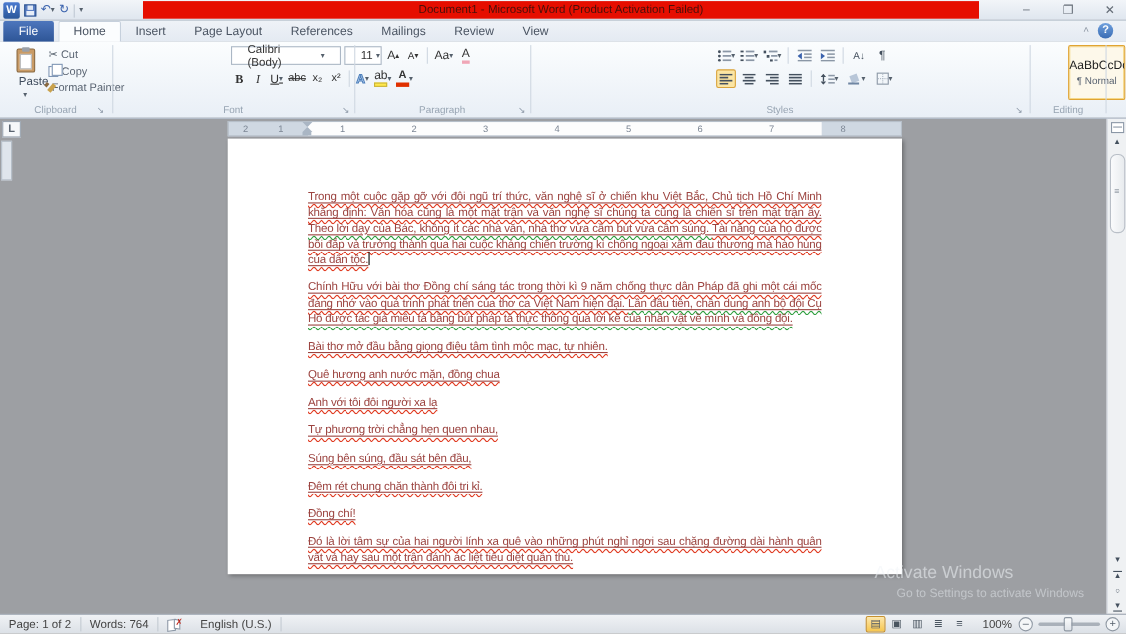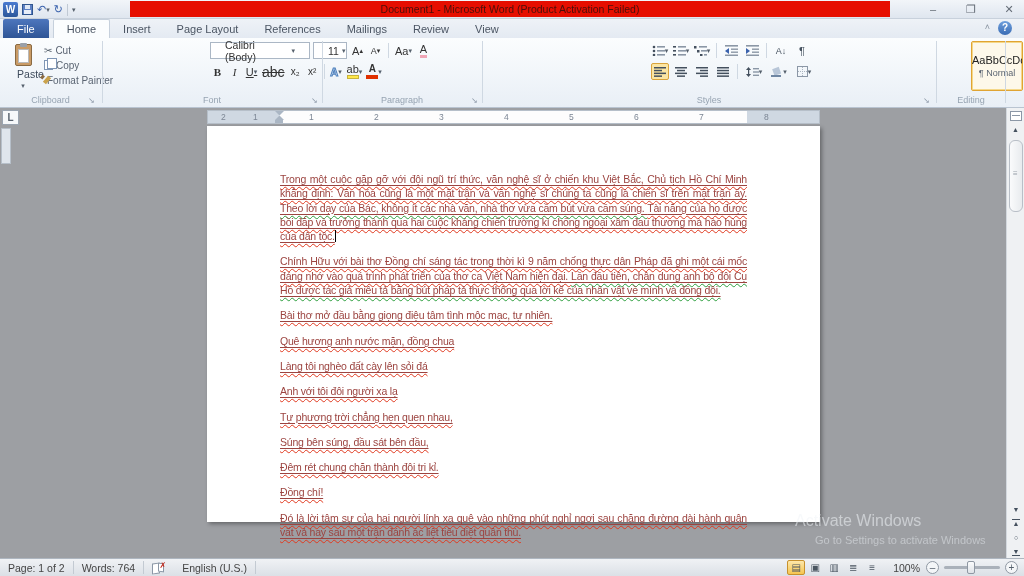--- a/index.html
+++ b/index.html
@@ -261,21 +261,21 @@
             <span style="border-bottom:3px solid #f0a6b6;">A</span>
           </div>
       </div>
       <div class="fg-row2">
         <div class="fbtn" style="font-weight:bold;font-family:'Liberation Serif',serif;">B</div>
         <div class="fbtn" style="font-style:italic;font-family:'Liberation Serif',serif;">I</div>
         <div class="fbtn" style="text-decoration:underline;">
             <span>U</span>
             <span class="mini-caret" style="text-decoration:none;">▾</span>
           </div>
-        <div class="fbtn" style="text-decoration:line-through;font-size:14px;">abc</div>
+        <div class="fbtn" style="text-decoration:line-through;font-size:10px;">abc</div>
         <div class="fbtn" style="font-size:10px;">x₂</div>
         <div class="fbtn" style="font-size:10px;">x²</div>
         <div class="v-sep"></div>
         <div class="fbtn">
             <span class="glow-a">A</span>
             <span class="mini-caret">▾</span>
           </div>
         <div class="fbtn">
           <span class="bar-btn">
               <span style="font-size:11px;">ab</span>
@@ -460,21 +460,20 @@
         <div class="s"></div>
     </div>
   </div>
 
   <div class="page">
     <div class="doc-text" id="doc-text">
         <p><span class="sq-red">Trong một cuộc gặp gỡ với đội ngũ trí thức, văn nghệ sĩ ở chiến khu Việt Bắc, Chủ tịch Hồ Chí Minh khẳng định: Văn hóa cũng là một mặt trận và văn nghệ sĩ chúng ta cũng là chiến sĩ trên mặt trận ấy. </span><span class="sq-green">Theo lời dạy của Bác, không ít các nhà văn, nhà thơ vừa cầm bút vừa cầm súng. </span><span class="sq-red">Tài năng của họ được bồi đắp và trưởng thành qua hai cuộc kháng chiến trường kì chống ngoại xâm đau thương mà hào hùng của dân tộc.</span><span class="caret-cursor"></span></p>
         <p><span class="sq-red">Chính Hữu với bài thơ Đồng chí sáng tác trong thời kì 9 năm chống thực dân Pháp đã ghi một cái mốc đáng nhớ vào quá trình phát triển của thơ ca Việt Nam hiện đại. </span><span class="sq-green">Lần đầu tiên, chân dung anh bộ đội Cụ Hồ được tác giả miêu tả bằng bút pháp tả thực thông qua lời kể của nhân vật về mình và đồng đội.</span></p>
         <p><span class="sq-red">Bài thơ mở đầu bằng giọng điệu tâm tình mộc mạc, tự nhiên.</span></p>
         <p><span class="sq-red">Quê hương anh nước mặn, đồng chua</span></p>
-        <p><span class="sq-red">Làng tôi nghèo đất cày lên sỏi đá</span></p>
         <p><span class="sq-red">Anh với tôi đôi người xa lạ</span></p>
         <p><span class="sq-red">Tự phương trời chẳng hẹn quen nhau,</span></p>
         <p><span class="sq-red">Súng bên súng, đầu sát bên đầu,</span></p>
         <p><span class="sq-red">Đêm rét chung chăn thành đôi tri kỉ.</span></p>
         <p><span class="sq-red">Đồng chí!</span></p>
         <p><span class="sq-red">Đó là lời tâm sự của hai người lính xa quê vào những phút nghỉ ngơi sau chặng đường dài hành quân vất vả hay sau một trận đánh ác liệt tiêu diệt quân thù.</span></p>
       </div>
   </div>
 
   <div class="watermark">

